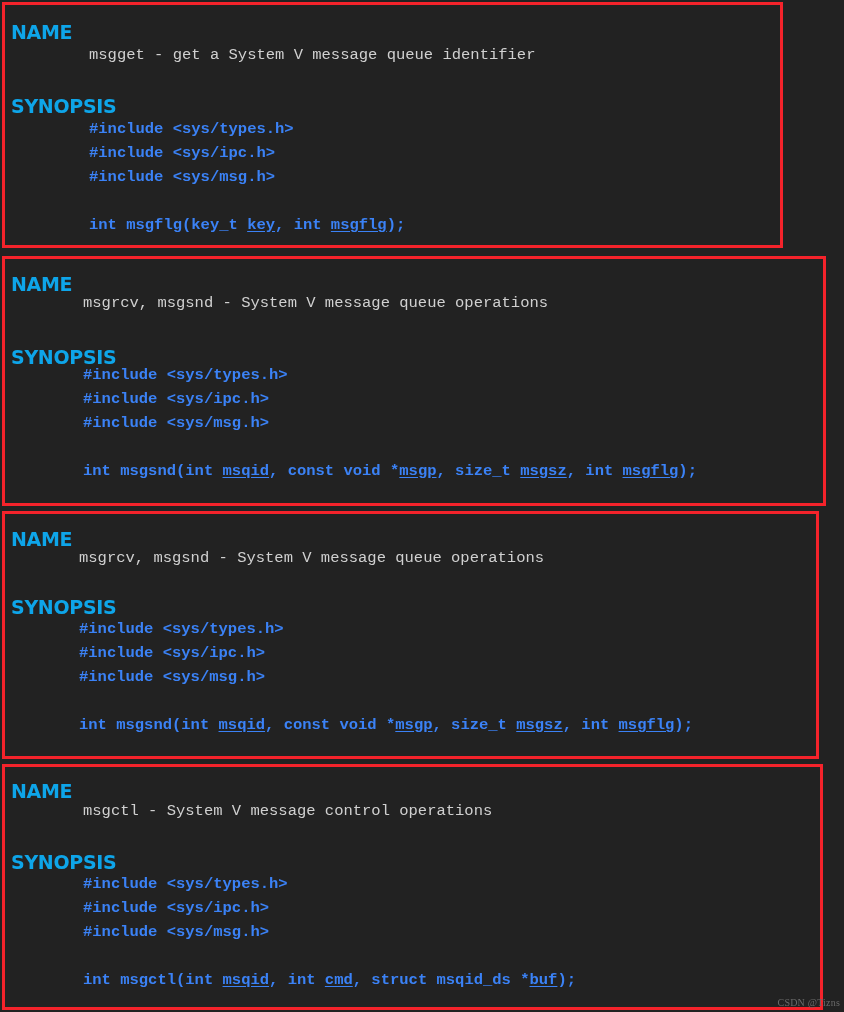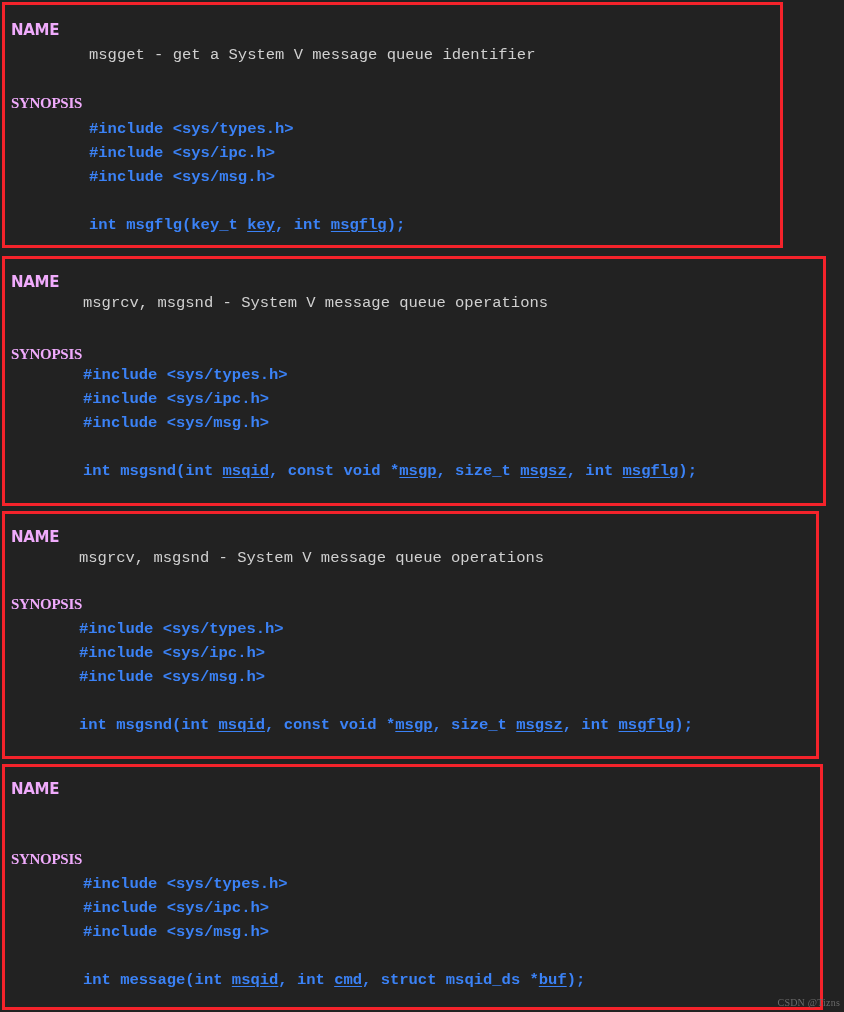--- a/index.html
+++ b/index.html
@@ -37,24 +37,24 @@
   .man-inner {
     position: relative;
     width: 100%;
     height: 100%;
   }
 
   
   .section-head {
     position: absolute;
     left: 6px;
-    color: #f0abfc;
+    color: #0ea5e9;
     font-family: "DejaVu Sans", "Liberation Sans", sans-serif;
     font-weight: bold;
-    font-size: 15px;
+    font-size: 19px;
     letter-spacing: -0.3px;
     white-space: pre;
   }
   .b2 .section-head, .b3 .section-head, .b4 .section-head { left: 6px; }
 
   .man-line {
     position: absolute;
     color: #d0d0d0;
     font-family: Liberation Mono, monospace;
     font-size: 15.5px;
@@ -65,21 +65,21 @@
 
   .ital {
     text-decoration: underline;
     text-underline-offset: 2px;
     text-align: center;
   }
 
   
   .r-name      { top: 16px; }
   .r-namebody  { top: 41px; left: 84px; }
-  .r-synopsis  { top: 90px; font-family: Liberation Serif, serif; }
+  .r-synopsis  { top: 90px; }
   .r-inc1      { top: 115px; left: 84px; }
   .r-inc2      { top: 139px; left: 84px; }
   .r-inc3      { top: 163px; left: 84px; }
   .r-proto     { top: 211px; left: 84px; }
 
   .b2 .r-name      { top: 14px; }
   .b2 .r-namebody  { top: 35px; left: 78px; }
   .b2 .r-synopsis  { top: 87px; }
   .b2 .r-inc1      { top: 107px; left: 78px; }
   .b2 .r-inc2      { top: 131px; left: 78px; }
@@ -151,23 +151,24 @@
       <div class="man-line bold r-inc1">#include &lt;sys/types.h&gt;</div>
       <div class="man-line bold r-inc2">#include &lt;sys/ipc.h&gt;</div>
       <div class="man-line bold r-inc3">#include &lt;sys/msg.h&gt;</div>
       <div class="man-line bold r-proto"><span>int msgsnd(int </span><span class="ital">msqid</span><span>, const void *</span><span class="ital">msgp</span><span>, size_t </span><span class="ital">msgsz</span><span>, int </span><span class="ital">msgflg</span><span>);</span></div>
     </div>
   </div>
 
   <div class="man-box b4">
     <div class="man-inner">
       <div class="section-head r-name">NAME</div>
+      <div class="man-line r-namebody">msgctl - System V message control operations</div>
       <div class="section-head r-synopsis">SYNOPSIS</div>
       <div class="man-line bold r-inc1">#include &lt;sys/types.h&gt;</div>
       <div class="man-line bold r-inc2">#include &lt;sys/ipc.h&gt;</div>
       <div class="man-line bold r-inc3">#include &lt;sys/msg.h&gt;</div>
-      <div class="man-line bold r-proto"><span>int message(int </span><span class="ital">msqid</span><span>, int </span><span class="ital">cmd</span><span>, struct msqid_ds *</span><span class="ital">buf</span><span>);</span></div>
+      <div class="man-line bold r-proto"><span>int msgctl(int </span><span class="ital">msqid</span><span>, int </span><span class="ital">cmd</span><span>, struct msqid_ds *</span><span class="ital">buf</span><span>);</span></div>
     </div>
   </div>
 
   <div class="watermark">CSDN @Tizns</div>
 
 </div>
 
 </body></html>

